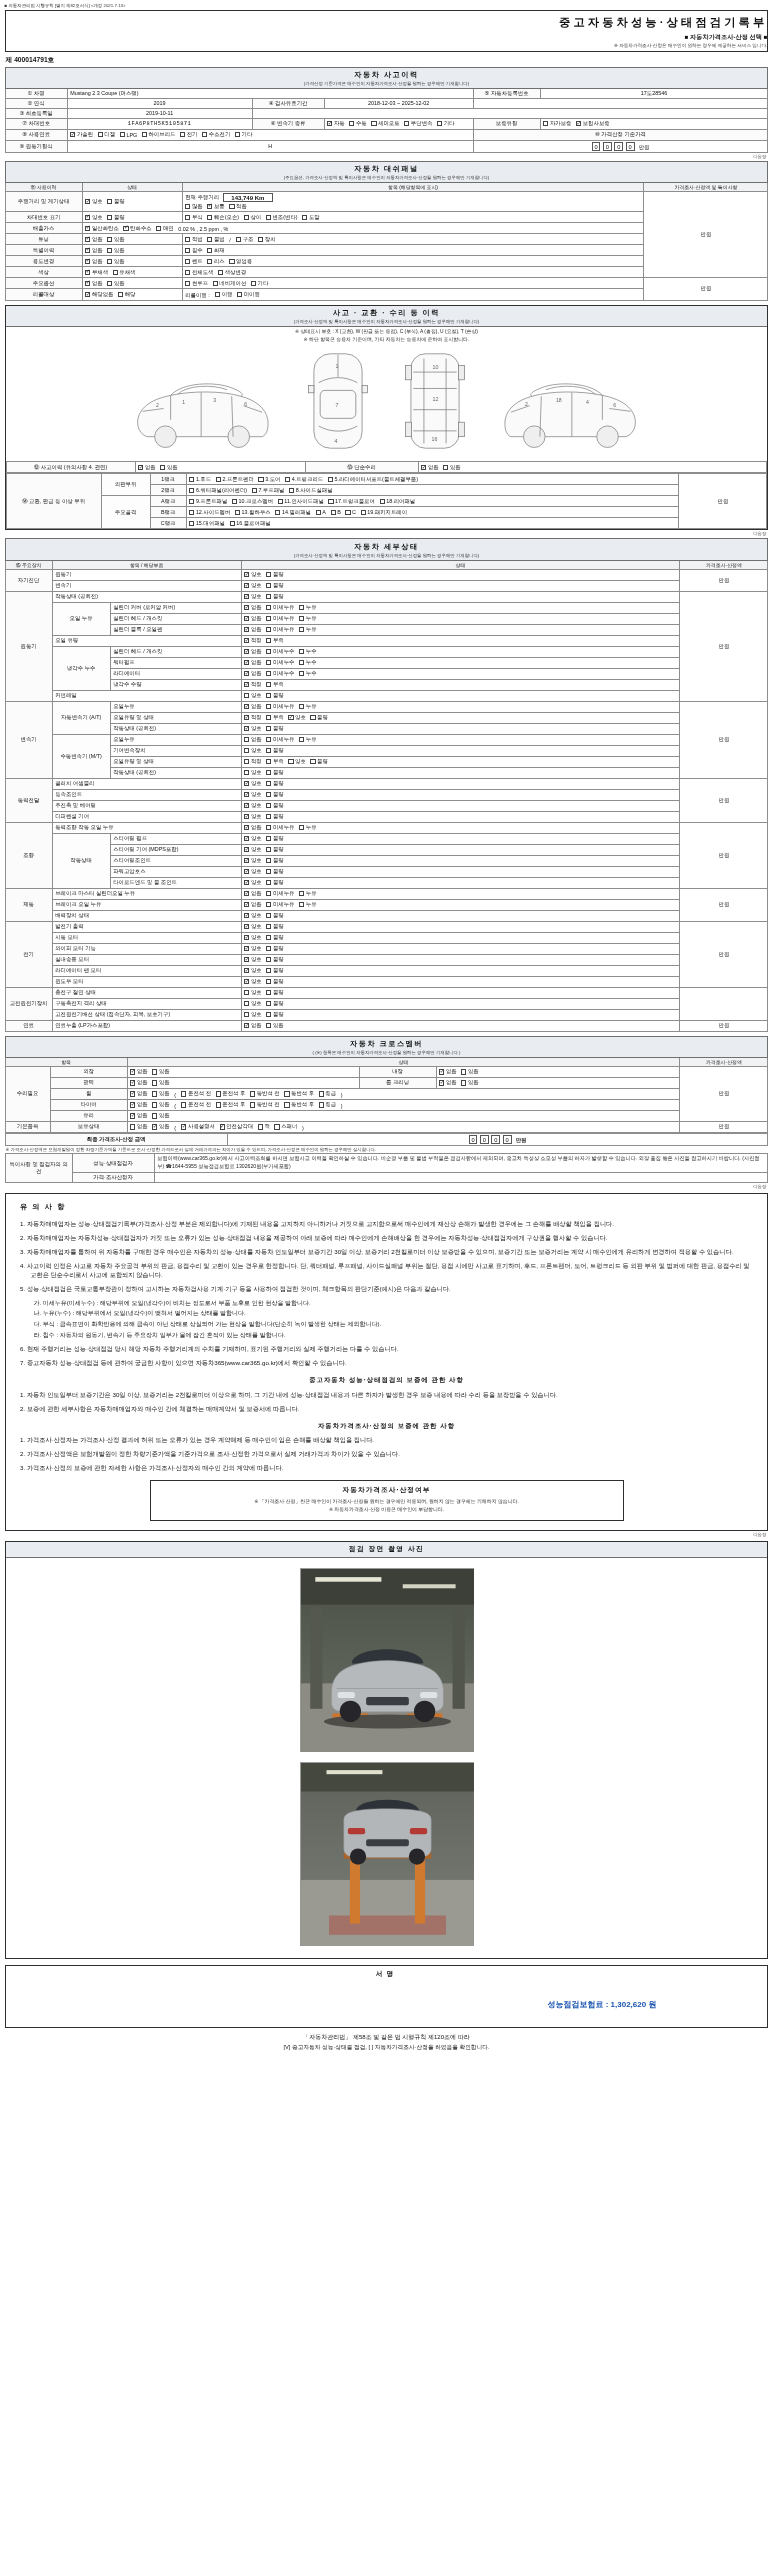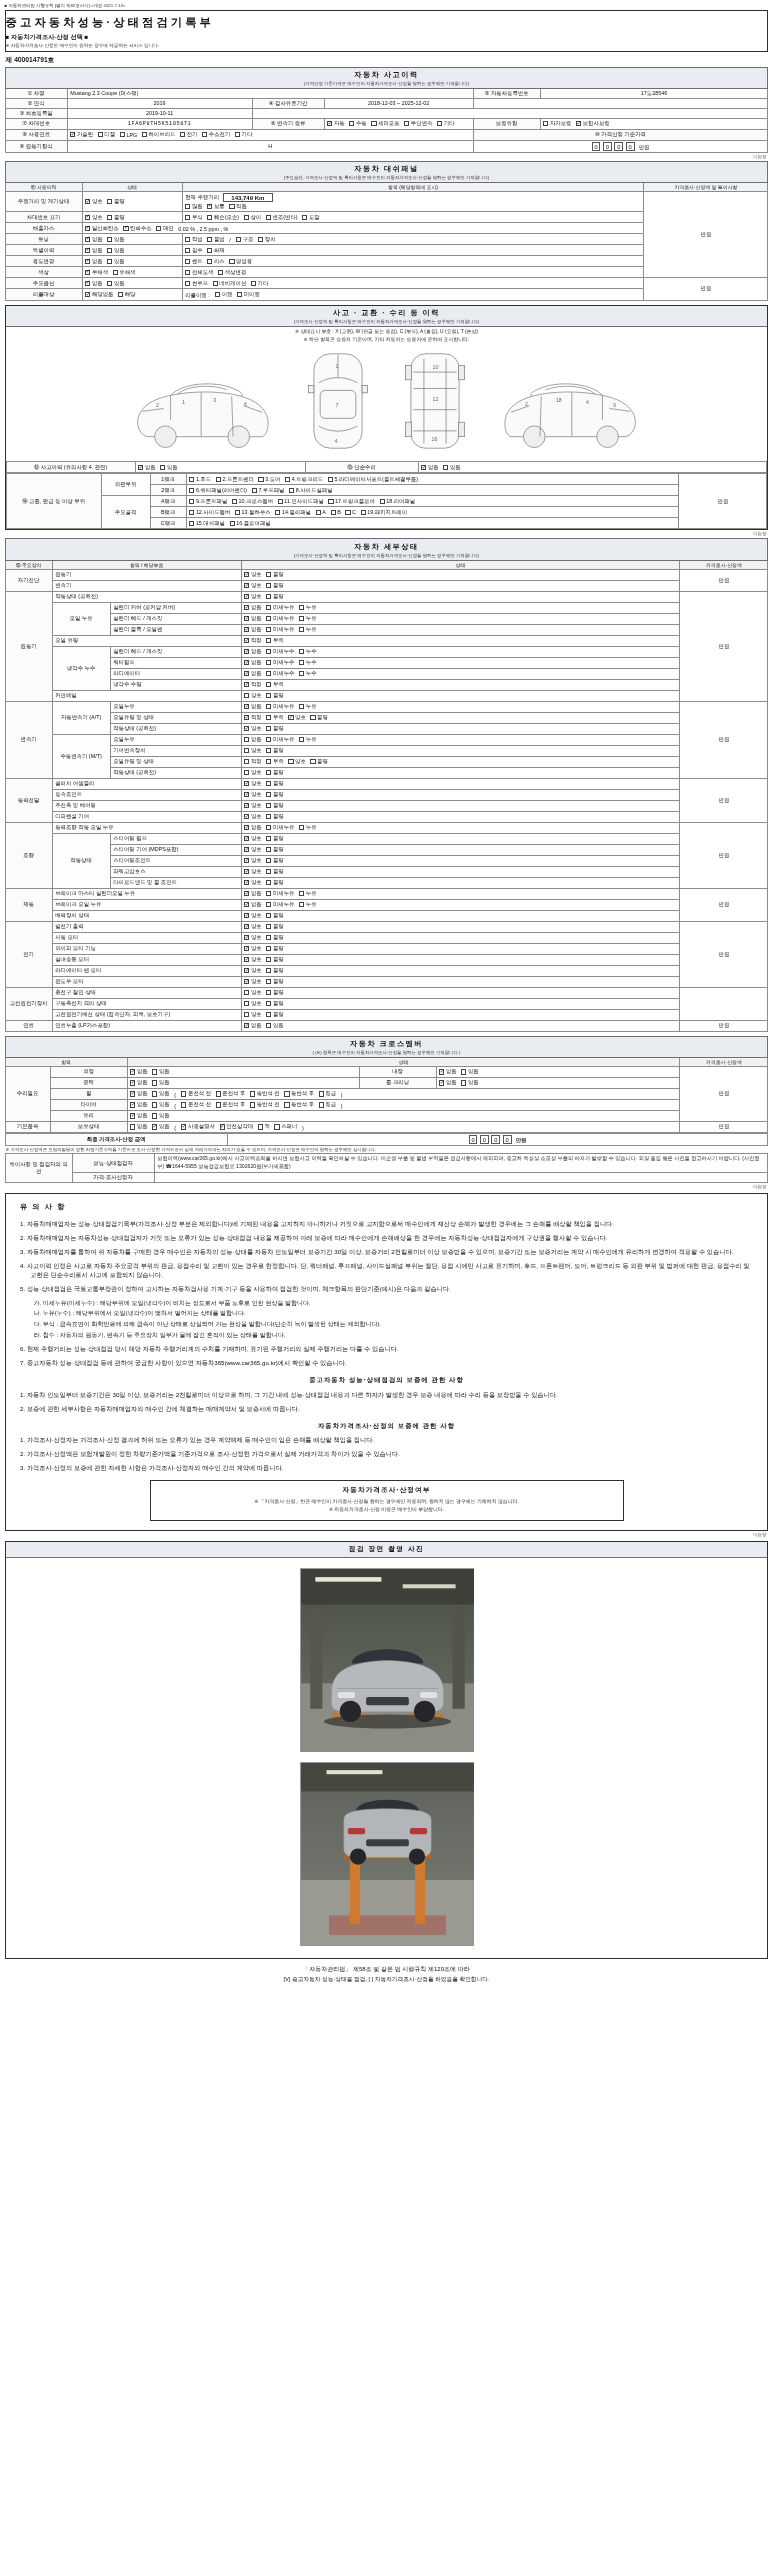--- a/index.html
+++ b/index.html
@@ -13,21 +13,21 @@
   .bold{font-weight:bold}
   .tt{background:#e9edf2;text-align:center;padding:2.1px 1px;border:0.5px solid #6f6f6f}
   .tt .t1{font-size:7.2px;font-weight:bold;letter-spacing:1.5px}
   .tt .t2{font-size:4.4px;color:#333;margin-top:1px}
   tr.hd td{background:#f0f2f4;text-align:center;font-size:4.9px;padding:1px}
   td.lbl{background:#fbfbfb;text-align:center}
   td.gname{background:#fbfbfb;text-align:center}
   td.sname{background:#fdfdfd;text-align:center}
   td.pcell{text-align:center;color:#222}
   .topnote{font-size:4.4px;color:#333;margin:1px 0 2.1px}
-  .hdrbox{padding:4.1px 0 3.1px;text-align:left}
+  .hdrbox{padding:4.1px 0 3.1px;text-align:right}
   .h-title{font-size:11.3px;font-weight:bold;letter-spacing:3.1px}
   .h-sub{font-size:6.2px;font-weight:bold;margin-top:2.6px}
   .h-note{font-size:4.6px;color:#333;margin-top:1.5px}
   .docno{font-size:6.7px;font-weight:bold;margin:3.1px 1px 2.1px}
   .gap{height:4.1px}
   .next{font-size:4.4px;color:#555;text-align:right;margin:1px 2.1px 2.1px}
   .opt{display:inline-flex;align-items:center;margin:0.5px 4.6px 0.5px 0;font-size:5.4px;white-space:nowrap}
   .bx{display:inline-block;width:5.2px;height:5.2px;border:0.6px solid #444;background:#fff;position:relative;margin-right:1.5px;flex:none}
   .bx.on::after{content:"✓";position:absolute;left:-0.5px;top:-2.1px;font-size:5.7px;font-weight:bold;color:#111}
   .ptx{font-size:5.4px;margin-right:5.2px}
@@ -1379,20 +1379,24 @@
           <rect x="92" y="128" width="34" height="12" rx="4" fill="#b33a34"></rect>
           <rect x="214" y="128" width="34" height="12" rx="4" fill="#b33a34"></rect>
           <rect x="128" y="150" width="84" height="14" rx="4" fill="#3a3e42"></rect>
           <circle cx="112" cy="184" r="16" fill="#26262a"></circle>
           <circle cx="228" cy="184" r="16" fill="#26262a"></circle>
         </svg>
       </div>
     </div>
   </div>
 
+  <div class="box sign">
+    <div class="st">서명</div>
+    <div class="ins">성능점검보험료 : 1,302,620 원</div>
+  </div>
 
   <div class="footer">
     <div class="f1">「자동차관리법」 제58조 및 같은 법 시행규칙 제120조에 따라</div>
     <div class="f2">[V] 중고자동차 성능·상태를 점검, [  ] 자동차가격조사·산정을 하였음을 확인합니다.</div>
   </div>
 
 </div>
 
 
 </body></html>

